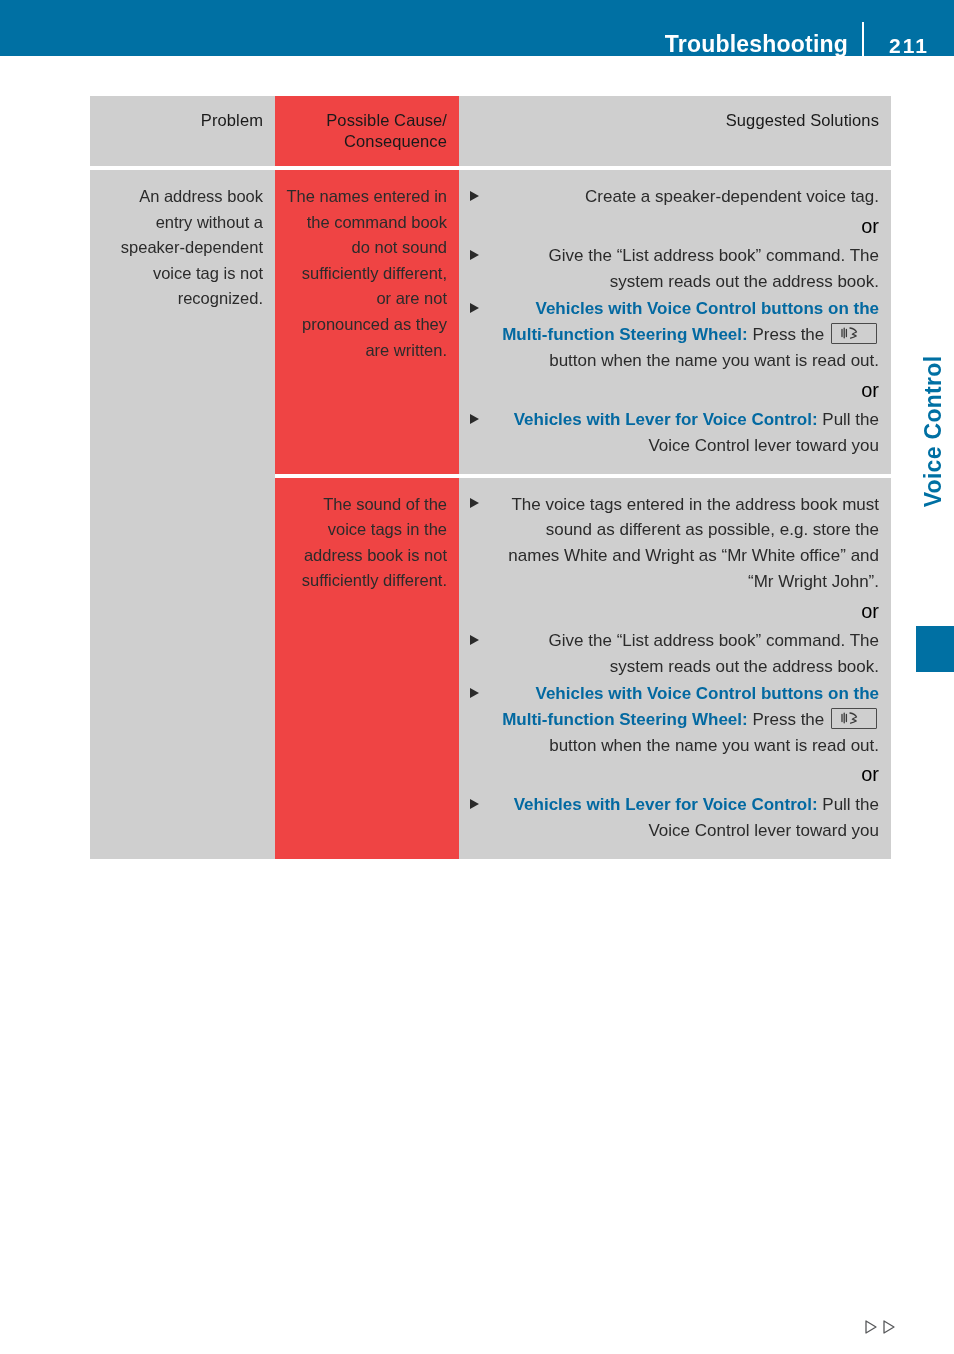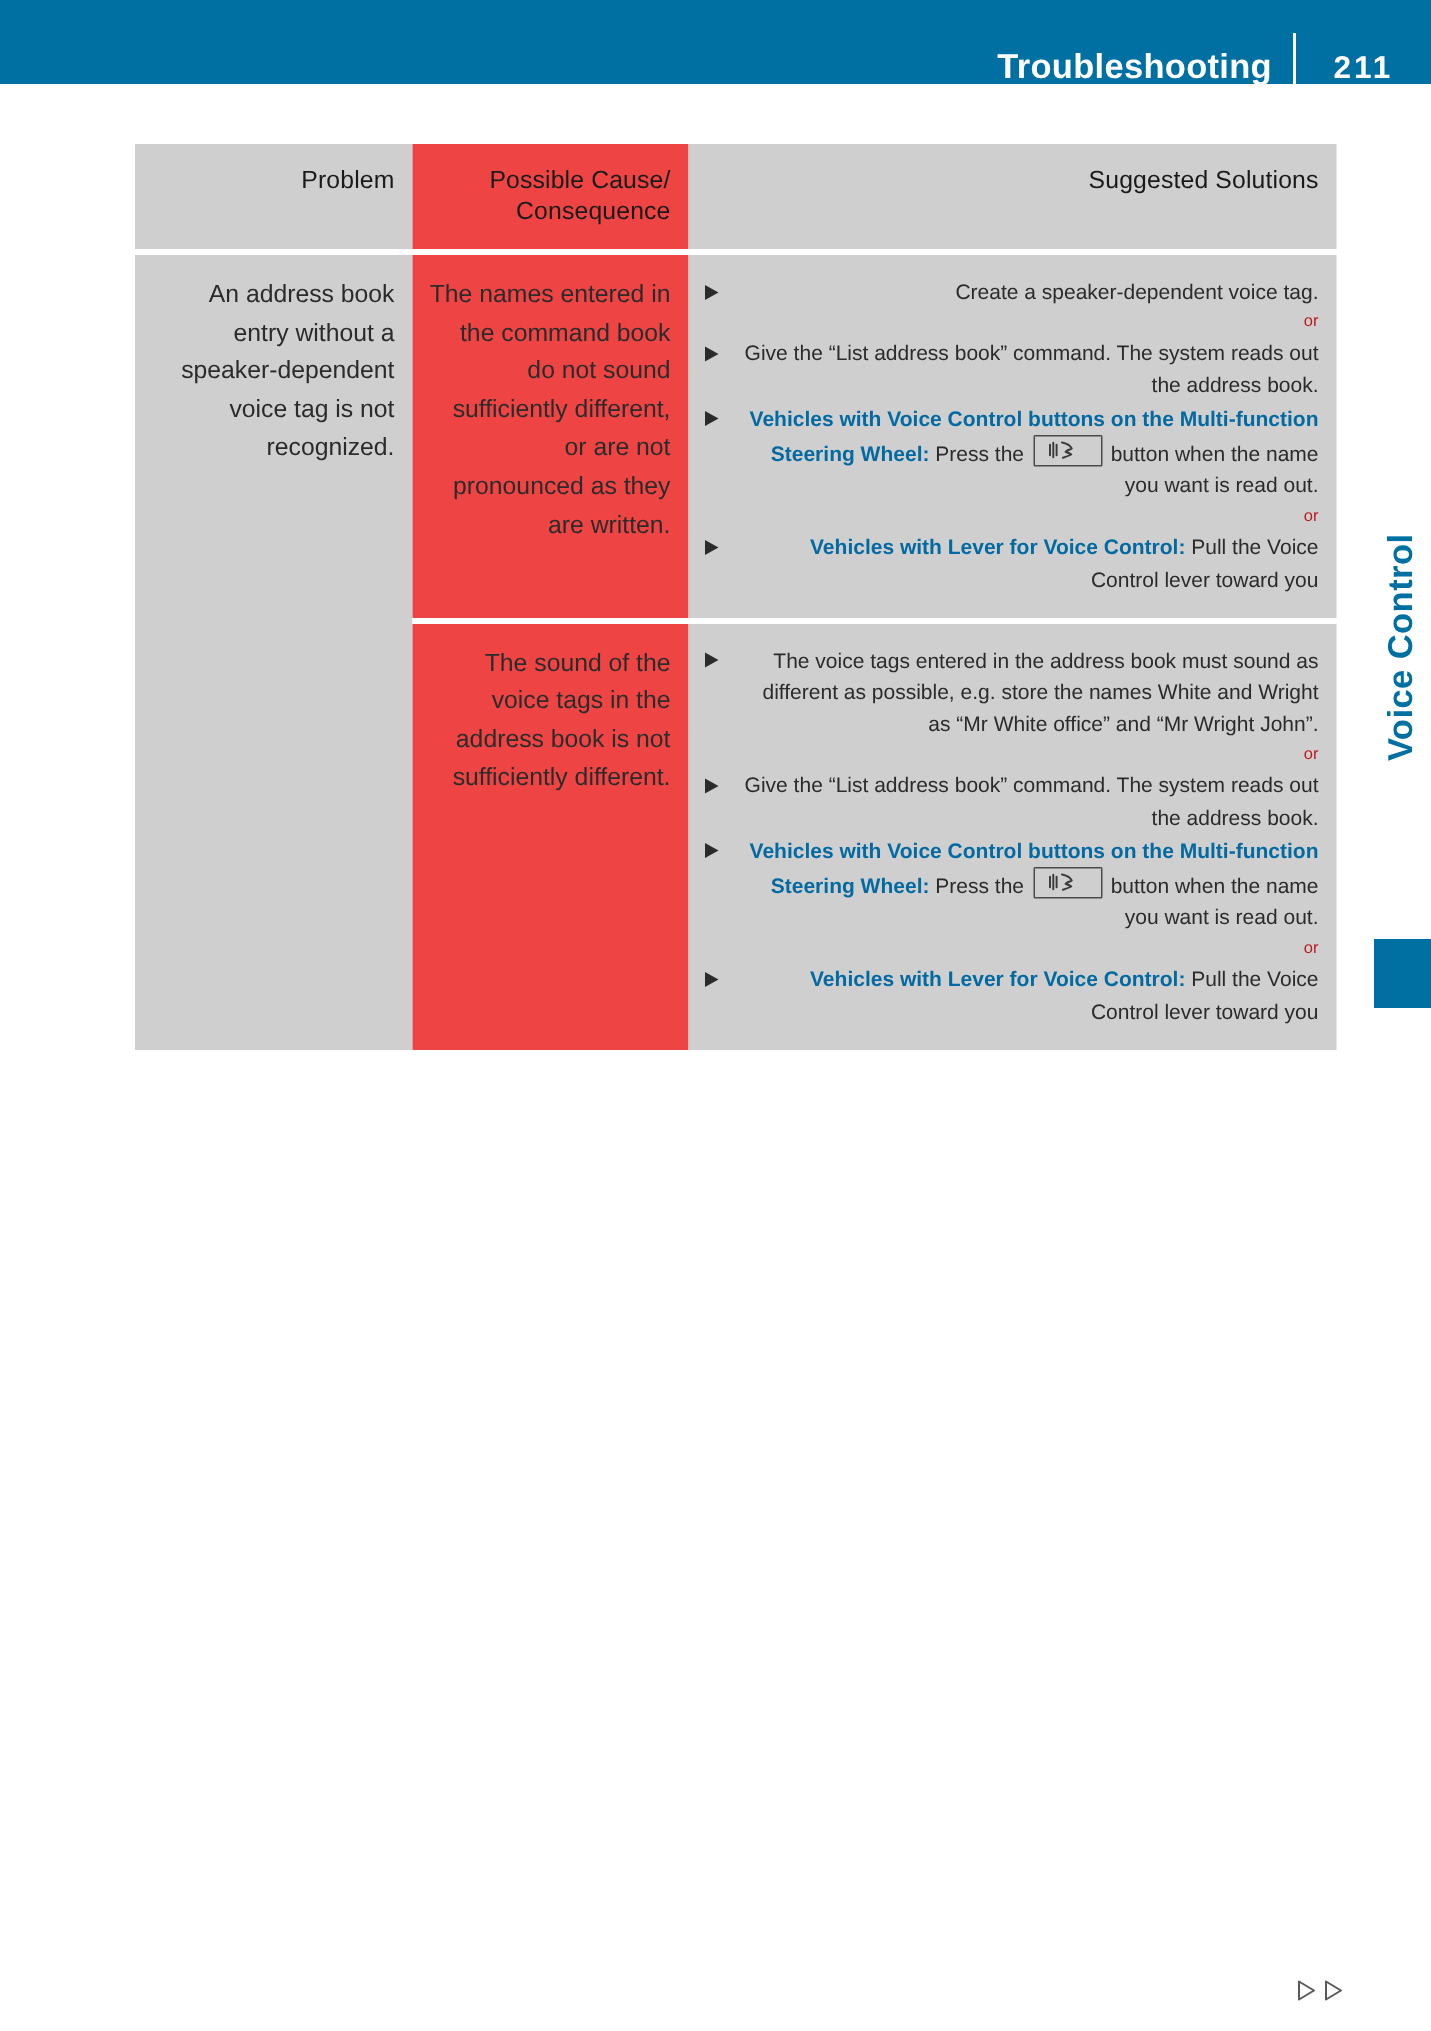--- a/index.html
+++ b/index.html
@@ -93,38 +93,38 @@
 
   
   .sol-list {
     margin: 0;
     padding: 0;
     list-style: none;
   }
   .sol-item {
     position: relative;
     padding-left: 22px;
-    font-size: 14px;
+    font-size: 17px;
     color: #2b2b2b;
     line-height: 1.52;
     margin: 0 0 1px 0;
   }
   .sol-item .tri {
     position: absolute;
     left: 0;
     top: 0.40em;
     width: 0;
     height: 0;
     border-left: 9px solid #2b2b2b;
     border-top: 5.5px solid transparent;
     border-bottom: 5.5px solid transparent;
   }
   .sol-or {
-    font-size: 11px;
-    color: #b91c1c;
+    font-size: 20px;
+    color: #000000;
     line-height: 1.52;
     padding-left: 0;
     margin: 1px 0 2px 0;
   }
   .b { font-weight: bold; color: #0369a1; }
 
   
   .vc-btn {
     display: inline-block;
     width: 44px;

